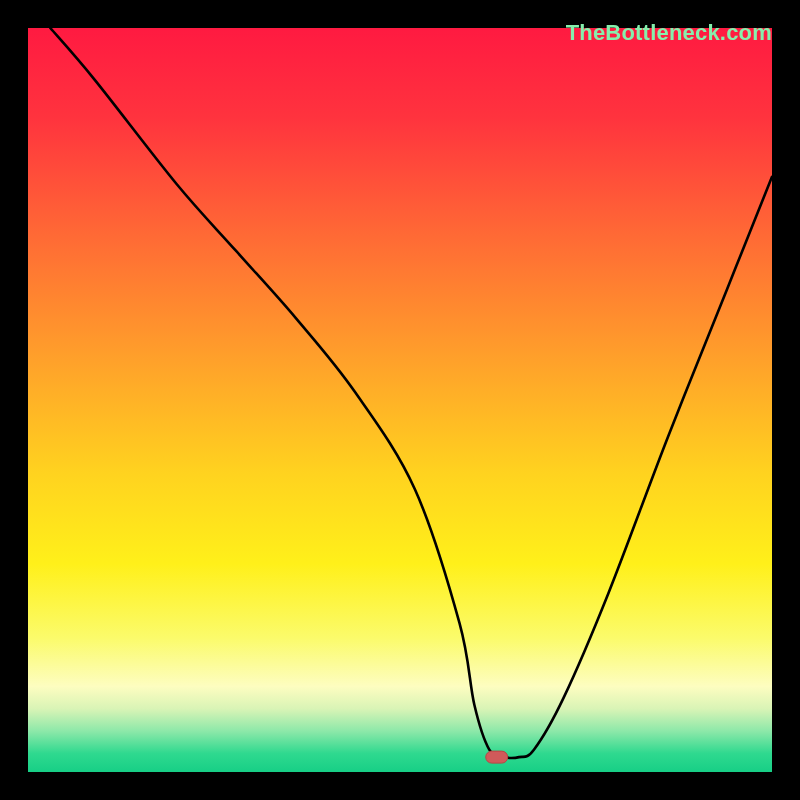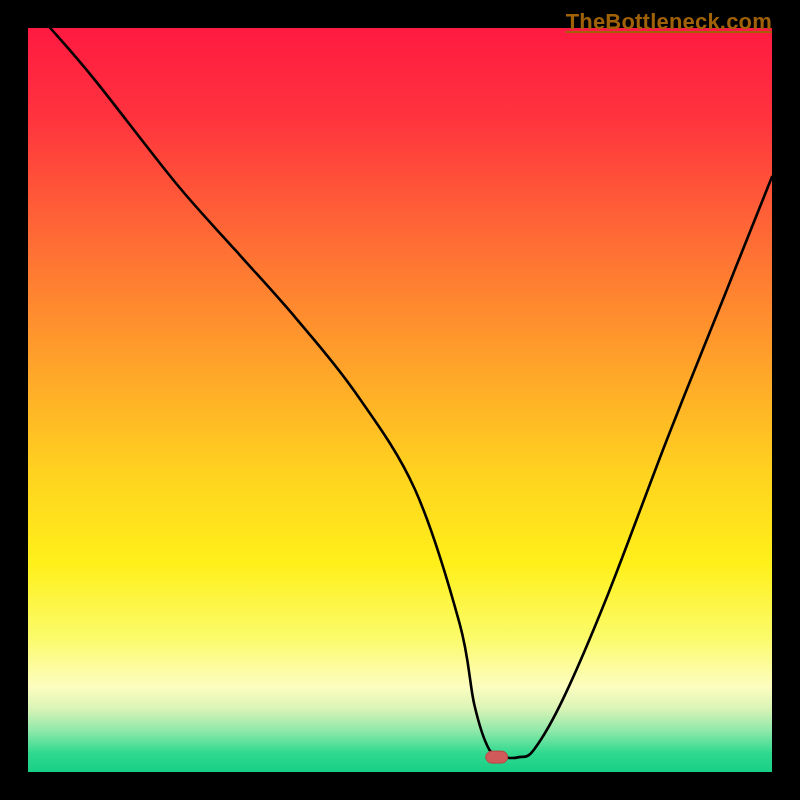--- a/index.html
+++ b/index.html
@@ -19,29 +19,28 @@
   .plot-area {
     position: absolute;
     left: 28px;
     top: 28px;
     width: 744px;
     height: 744px;
     overflow: visible;
   }
   .watermark {
     position: absolute;
-    top: 9px;
+    top: 20px;
     right: 28px;
     font-family: Arial, Helvetica, sans-serif;
     font-size: 22px;
     font-weight: 600;
-    color: #a16207;
+    color: #86efac;
     letter-spacing: 0.2px;
     user-select: none;
-    text-decoration: underline;
   }
 </style>
 </head>
 <body>
 
 <div class="frame">
 
   <div class="plot-area">
     <svg id="plot-svg" width="744" height="744" viewBox="0 0 744 744">
       <defs>

